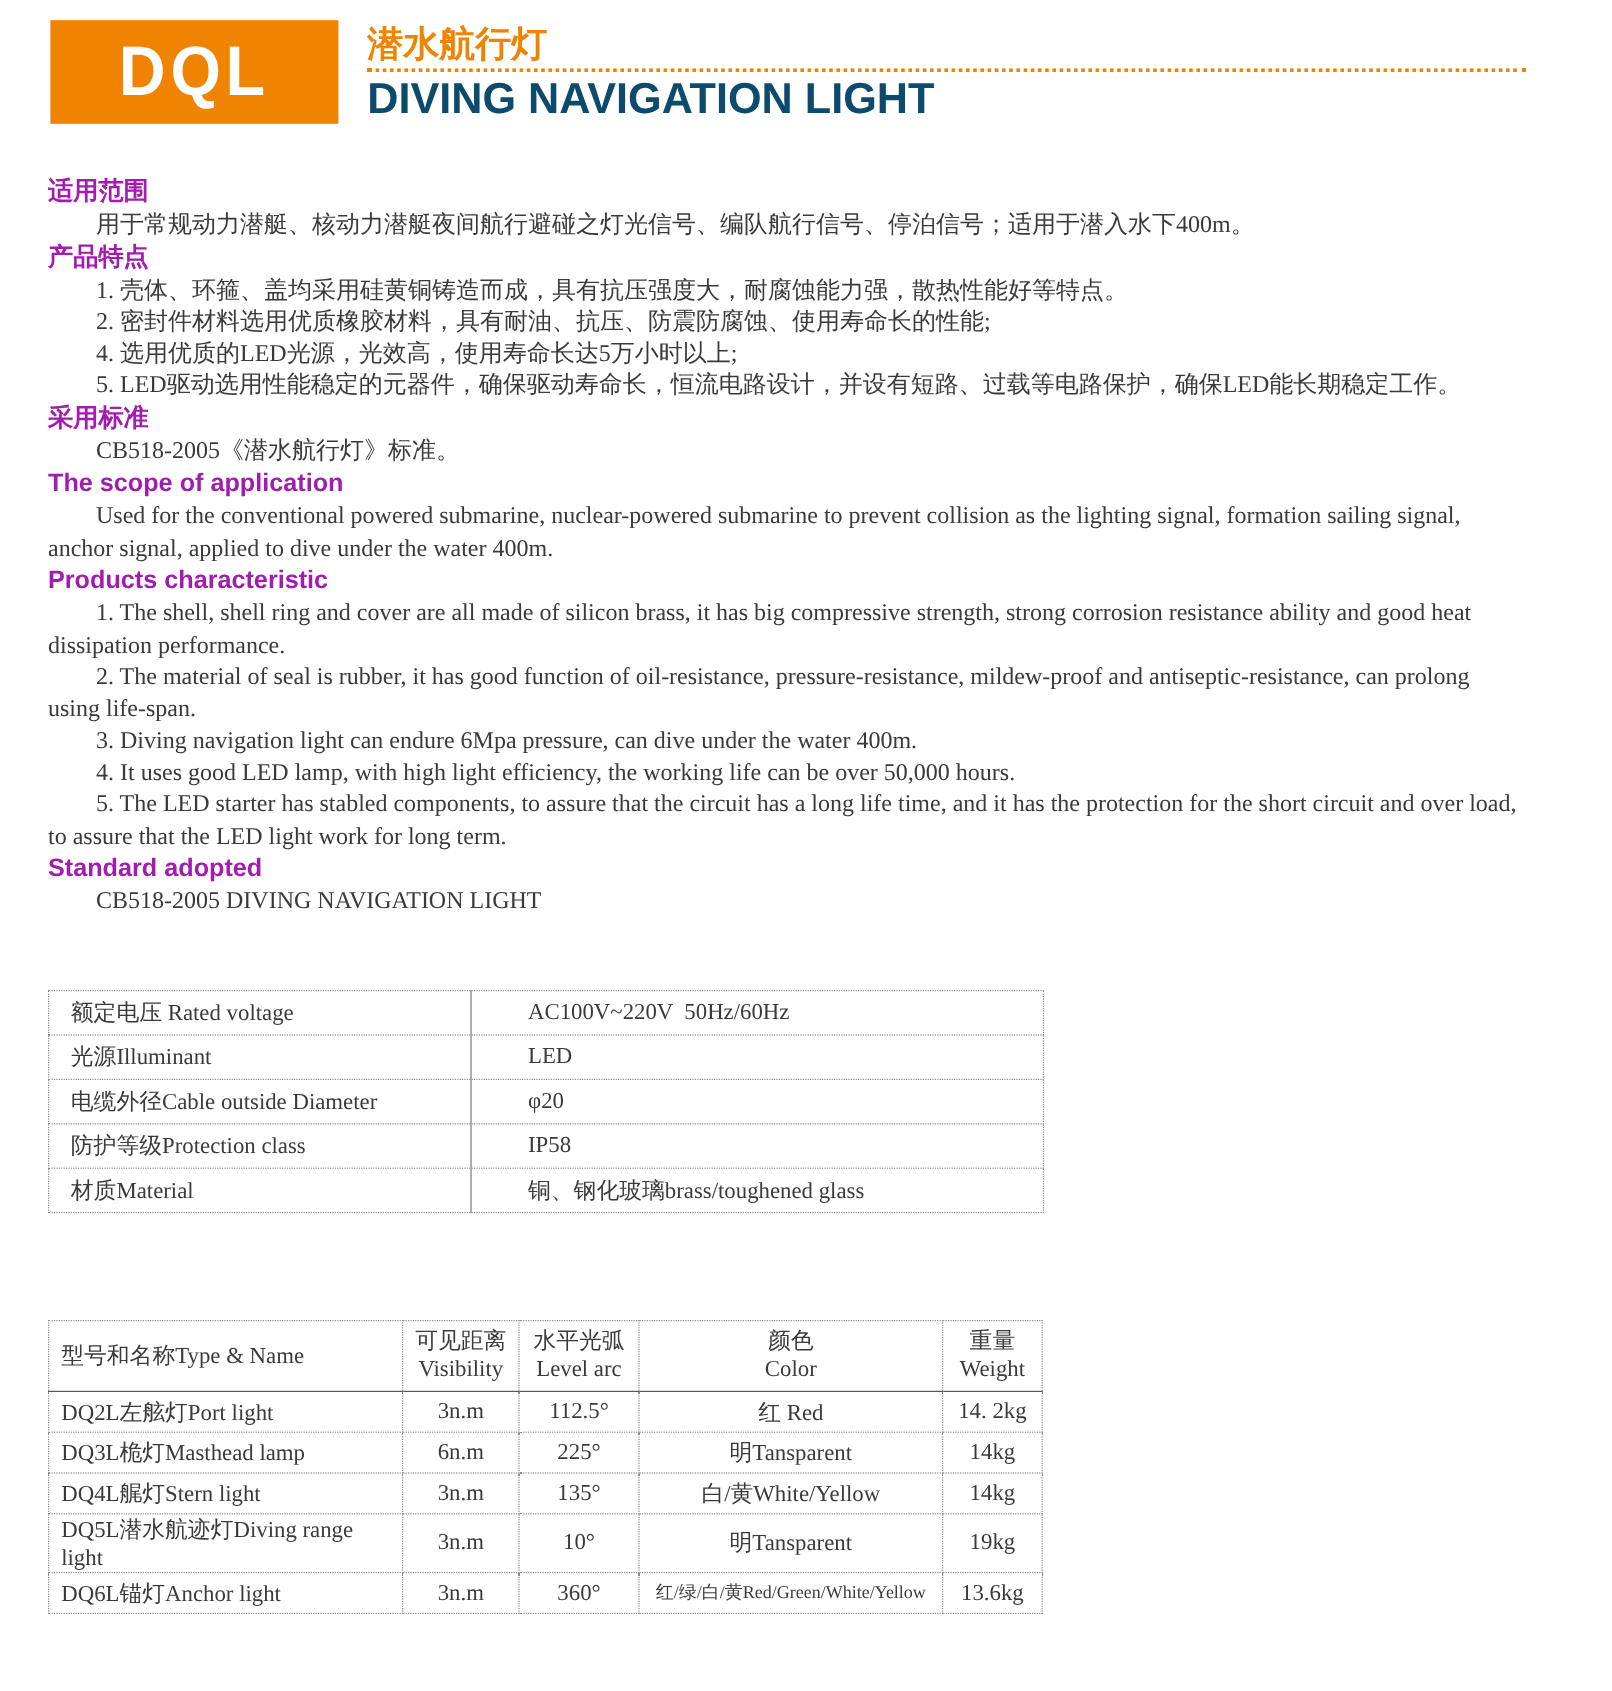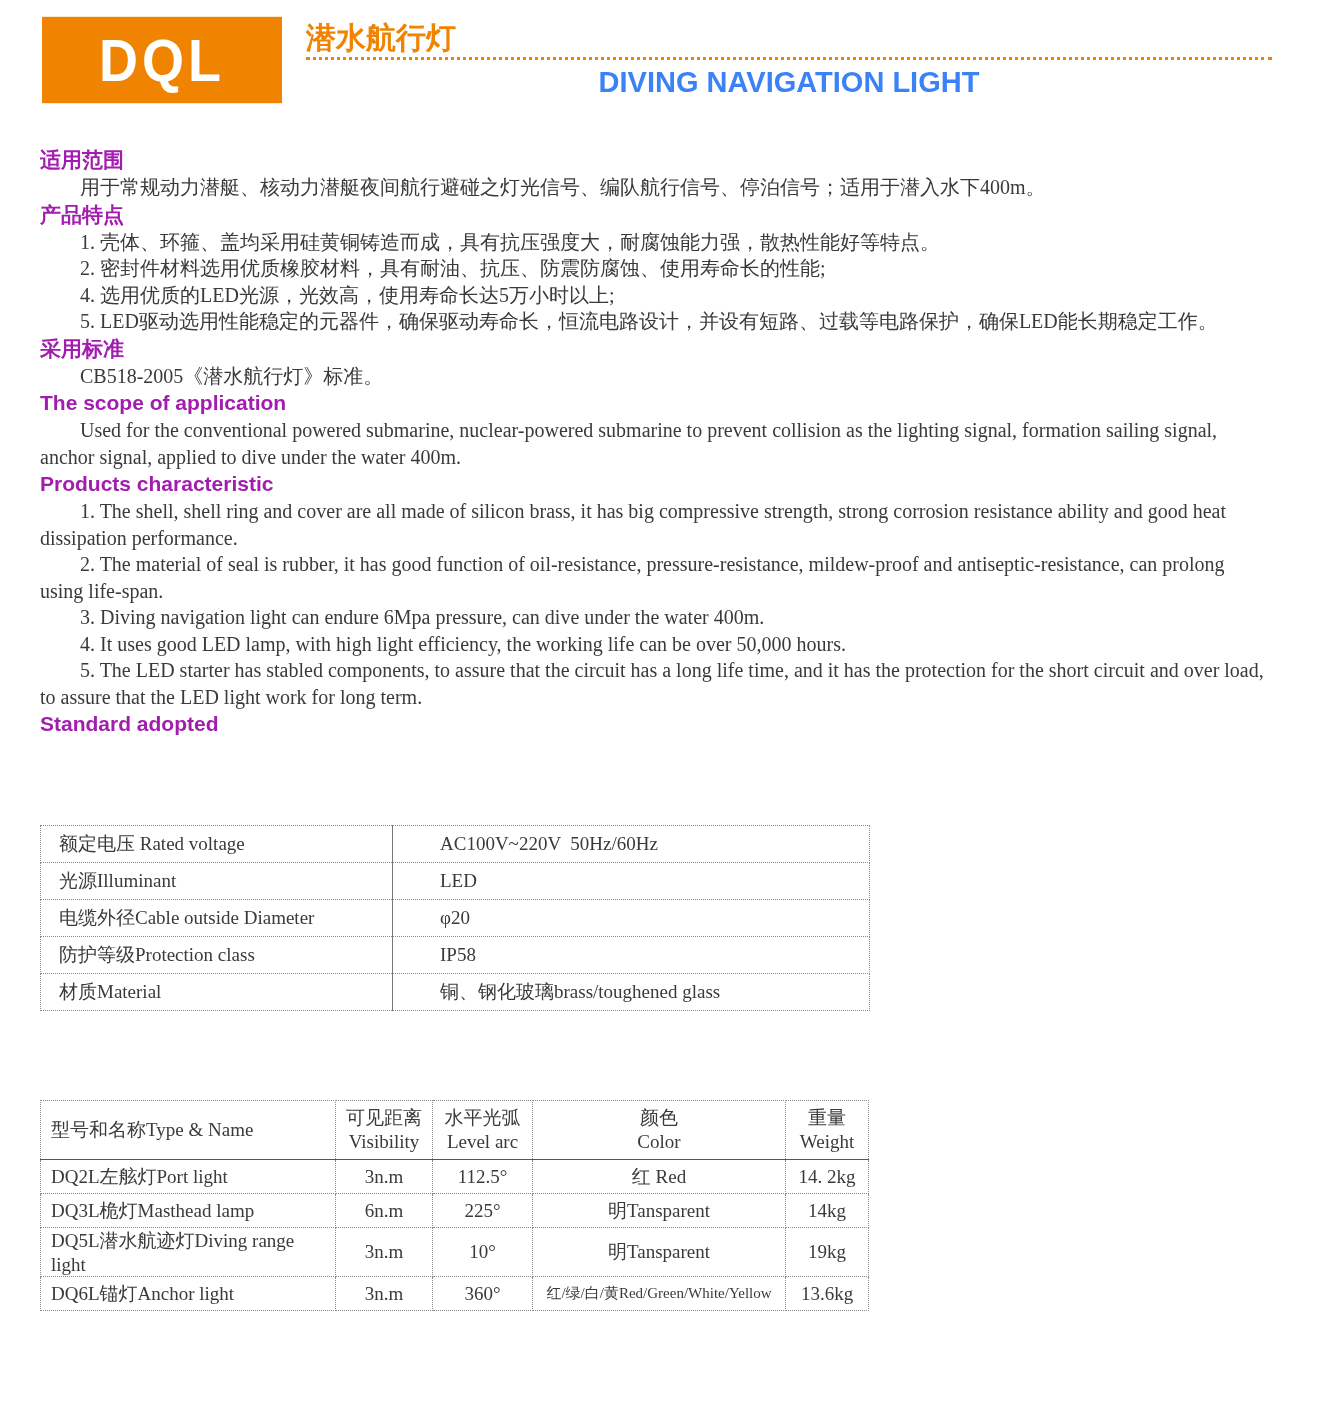--- a/index.html
+++ b/index.html
@@ -23,22 +23,22 @@
     font-size: 54px; letter-spacing: 4px;
     transform: scaleY(1.08);
   }
   .titles { flex: 1; margin-left: 24px; padding-top: 2px; }
   .title-zh {
     color: #F08300; font-family: "Liberation Sans", sans-serif;
     font-weight: bold; font-size: 30px; line-height: 32px;
   }
   .title-rule { border-bottom: 3px dotted #F08300; margin: 3px 0 6px 0; height: 0; }
   .title-en {
-    color: #3b82f6; font-family: "Liberation Sans", sans-serif;
-    font-weight: bold; font-size: 29px; line-height: 32px; text-align: center;
+    color: #0c4a6e; font-family: "Liberation Sans", sans-serif;
+    font-weight: bold; font-size: 36px; line-height: 32px;
   }
 
   
   .content { position: absolute; top: 146px; left: 40px; right: 73px; }
   h2.sec {
     margin: 0; color: #a21caf; font-family: "Liberation Sans", sans-serif;
     font-weight: bold; font-size: 21px; line-height: 28px;
   }
   .content p {
     margin: 0; font-size: 20px; line-height: 26.5px; text-indent: 2em;
@@ -99,20 +99,21 @@
     <p>Used for the conventional powered submarine, nuclear-powered submarine to prevent collision as the lighting signal, formation sailing signal, anchor signal, applied to dive under the water 400m.</p>
 
     <h2 class="sec">Products characteristic</h2>
     <p>1. The shell, shell ring and cover are all made of silicon brass, it has big compressive strength, strong corrosion resistance ability and good heat dissipation performance.</p>
     <p>2. The material of seal is rubber, it has good function of oil-resistance, pressure-resistance, mildew-proof and antiseptic-resistance, can prolong using life-span.</p>
     <p>3. Diving navigation light can endure 6Mpa pressure, can dive under the water 400m.</p>
     <p>4. It uses good LED lamp, with high light efficiency, the working life can be over 50,000 hours.</p>
     <p>5. The LED starter has stabled components, to assure that the circuit has a long life time, and it has the protection for the short circuit and over load, to assure that the LED light work for long term.</p>
 
     <h2 class="sec">Standard adopted</h2>
+    <p>CB518-2005 DIVING NAVIGATION LIGHT</p>
 
   </div>
 
   <table class="spec-table">
     <tbody>
       <tr>
         <td class="label">额定电压 Rated voltage</td>
         <td class="value">AC100V~220V  50Hz/60Hz</td>
       </tr>
       <tr>
@@ -174,20 +175,27 @@
         <td>14. 2kg</td>
       </tr>
       <tr>
         <td class="c-name">DQ3L桅灯Masthead lamp</td>
         <td>6n.m</td>
         <td>225°</td>
         <td>明Tansparent</td>
         <td>14kg</td>
       </tr>
       <tr>
+        <td class="c-name">DQ4L艉灯Stern light</td>
+        <td>3n.m</td>
+        <td>135°</td>
+        <td>白/黄White/Yellow</td>
+        <td>14kg</td>
+      </tr>
+      <tr>
         <td class="c-name">DQ5L潜水航迹灯Diving range light</td>
         <td>3n.m</td>
         <td>10°</td>
         <td>明Tansparent</td>
         <td>19kg</td>
       </tr>
       <tr>
         <td class="c-name">DQ6L锚灯Anchor light</td>
         <td>3n.m</td>
         <td>360°</td>

